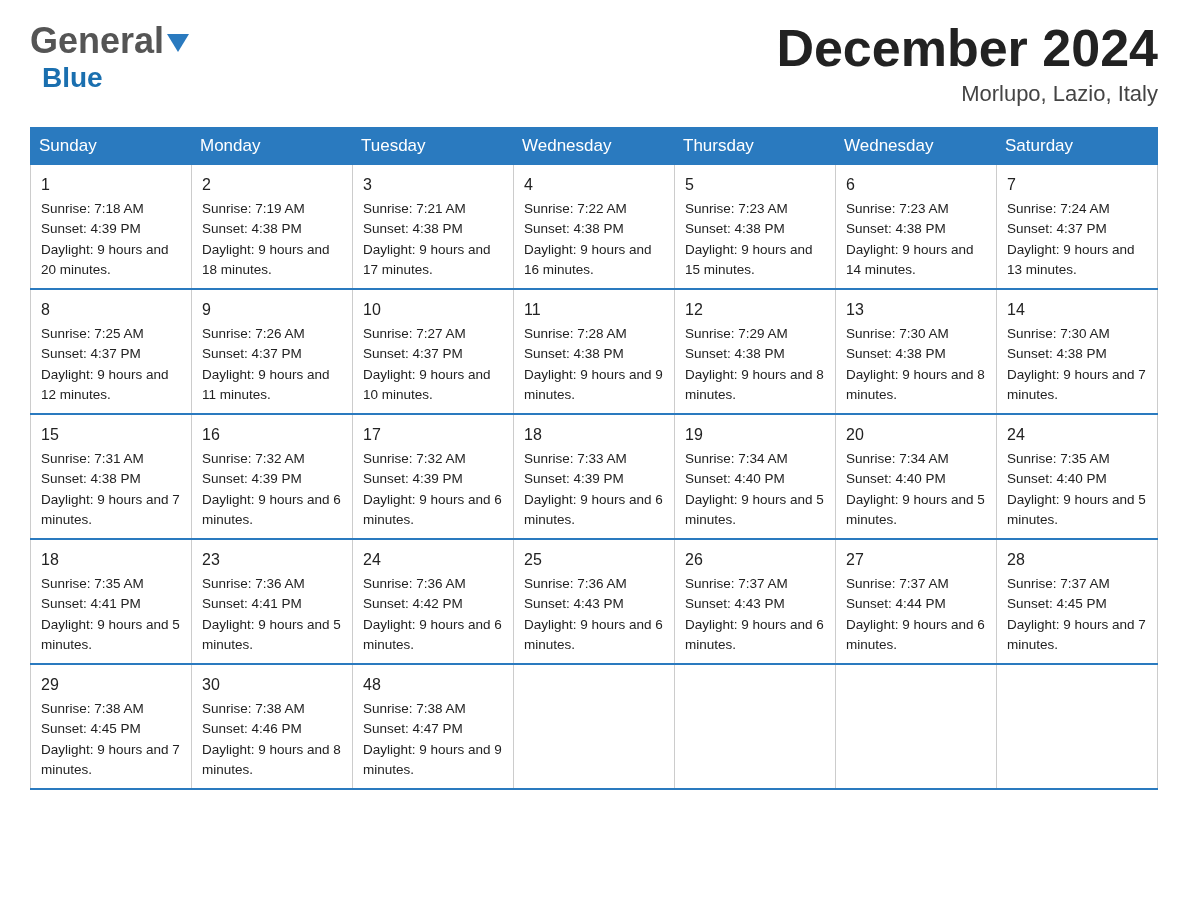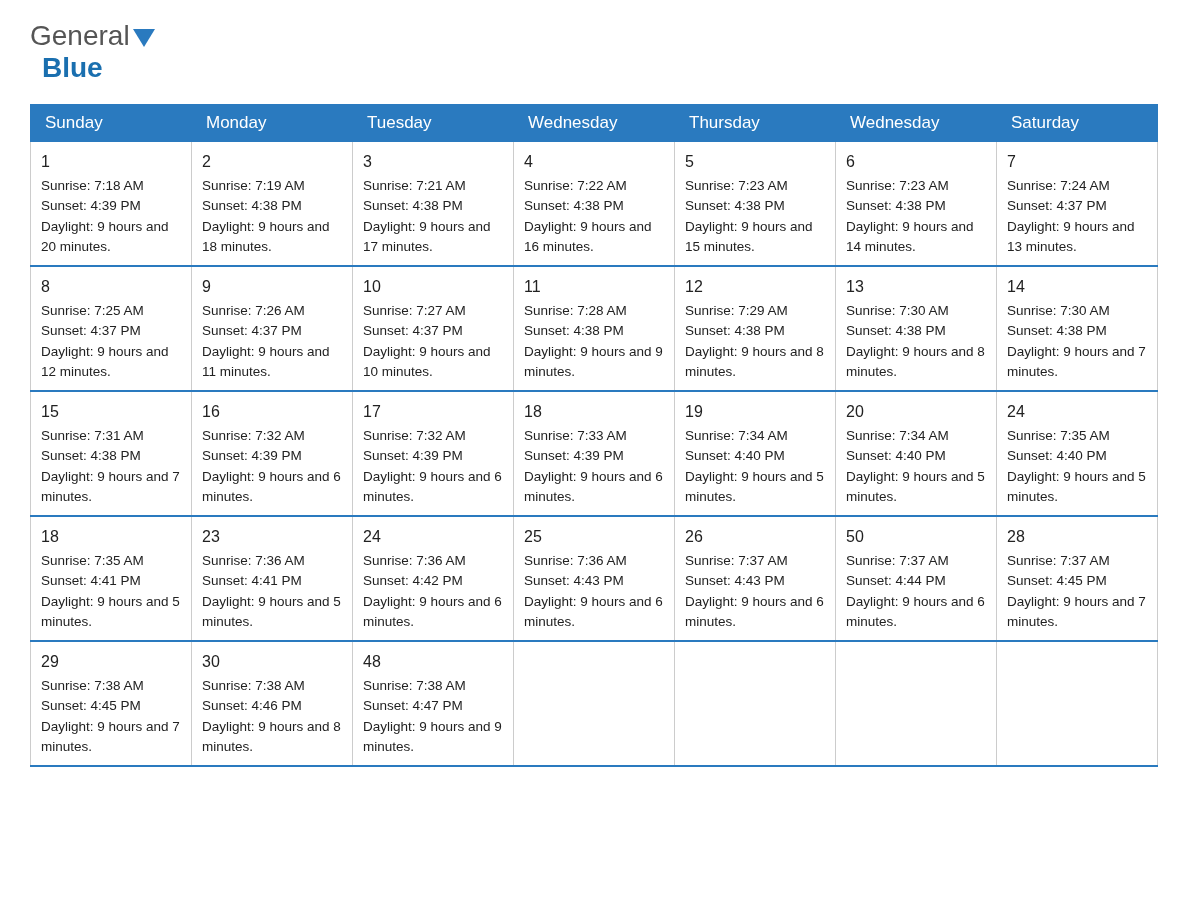--- a/index.html
+++ b/index.html
@@ -42,21 +42,21 @@
       margin-top: 4px;
     }
     table {
       width: 100%;
       border-collapse: collapse;
       table-layout: fixed;
     }
     th {
       background-color: #2a7abf;
       color: #fff;
-      padding: 8px 14px;
+      padding: 8px 8px;
       text-align: left;
       font-size: 17px;
       font-weight: normal;
       border: 1px solid #2a7abf;
     }
     td {
       vertical-align: top;
       padding: 8px 10px;
       border: 1px solid #ccc;
       font-size: 13.5px;
@@ -71,40 +71,44 @@
       margin-bottom: 2px;
     }
     tr.week-row td {
       border-bottom: 2px solid #2a7abf;
     }
     .logo-row {
       display: flex;
       align-items: center;
     }
     .general-text {
-      font-size: 28px;
-      font-weight: normal;
+      font-size: 36px;
+      font-weight: bold;
       color: #555;
       text-align: right;
     }
   </style>
 </head>
 <body>
 
 <div class="header">
   <div class="logo">
     <div class="logo-row">
       <span class="general-text">General</span>
       <svg width="22" height="18" viewBox="0 0 22 18" style="margin-left:3px; margin-top:4px;">
         <polygon points="0,0 22,0 11,18" fill="#2a7abf"></polygon>
       </svg>
     </div>
     <div>
       <span class="logo-blue">Blue</span>
     </div>
+  </div>
+  <div class="title-area">
+    <div class="month-title">December 2024</div>
+    <div class="location">Morlupo, Lazio, Italy</div>
   </div>
 </div>
 
 <table>
   <thead>
     <tr>
     <th>Sunday</th>
         <th>Monday</th>
         <th>Tuesday</th>
         <th>Wednesday</th>
@@ -140,21 +144,21 @@
         <td><span class="day-num">19</span>Sunrise: 7:34 AM<br>Sunset: 4:40 PM<br>Daylight: 9 hours and 5 minutes.</td>
         <td><span class="day-num">20</span>Sunrise: 7:34 AM<br>Sunset: 4:40 PM<br>Daylight: 9 hours and 5 minutes.</td>
         <td><span class="day-num">24</span>Sunrise: 7:35 AM<br>Sunset: 4:40 PM<br>Daylight: 9 hours and 5 minutes.</td>
       </tr>
       <tr class="week-row">
         <td><span class="day-num">18</span>Sunrise: 7:35 AM<br>Sunset: 4:41 PM<br>Daylight: 9 hours and 5 minutes.</td>
         <td><span class="day-num">23</span>Sunrise: 7:36 AM<br>Sunset: 4:41 PM<br>Daylight: 9 hours and 5 minutes.</td>
         <td><span class="day-num">24</span>Sunrise: 7:36 AM<br>Sunset: 4:42 PM<br>Daylight: 9 hours and 6 minutes.</td>
         <td><span class="day-num">25</span>Sunrise: 7:36 AM<br>Sunset: 4:43 PM<br>Daylight: 9 hours and 6 minutes.</td>
         <td><span class="day-num">26</span>Sunrise: 7:37 AM<br>Sunset: 4:43 PM<br>Daylight: 9 hours and 6 minutes.</td>
-        <td><span class="day-num">50</span>Sunrise: 7:37 AM<br>Sunset: 4:44 PM<br>Daylight: 9 hours and 6 minutes.</td>
+        <td><span class="day-num">27</span>Sunrise: 7:37 AM<br>Sunset: 4:44 PM<br>Daylight: 9 hours and 6 minutes.</td>
         <td><span class="day-num">28</span>Sunrise: 7:37 AM<br>Sunset: 4:45 PM<br>Daylight: 9 hours and 7 minutes.</td>
       </tr>
       <tr class="week-row">
         <td><span class="day-num">29</span>Sunrise: 7:38 AM<br>Sunset: 4:45 PM<br>Daylight: 9 hours and 7 minutes.</td>
         <td><span class="day-num">30</span>Sunrise: 7:38 AM<br>Sunset: 4:46 PM<br>Daylight: 9 hours and 8 minutes.</td>
         <td><span class="day-num">48</span>Sunrise: 7:38 AM<br>Sunset: 4:47 PM<br>Daylight: 9 hours and 9 minutes.</td>
         <td></td>
         <td></td>
         <td></td>
         <td></td>

